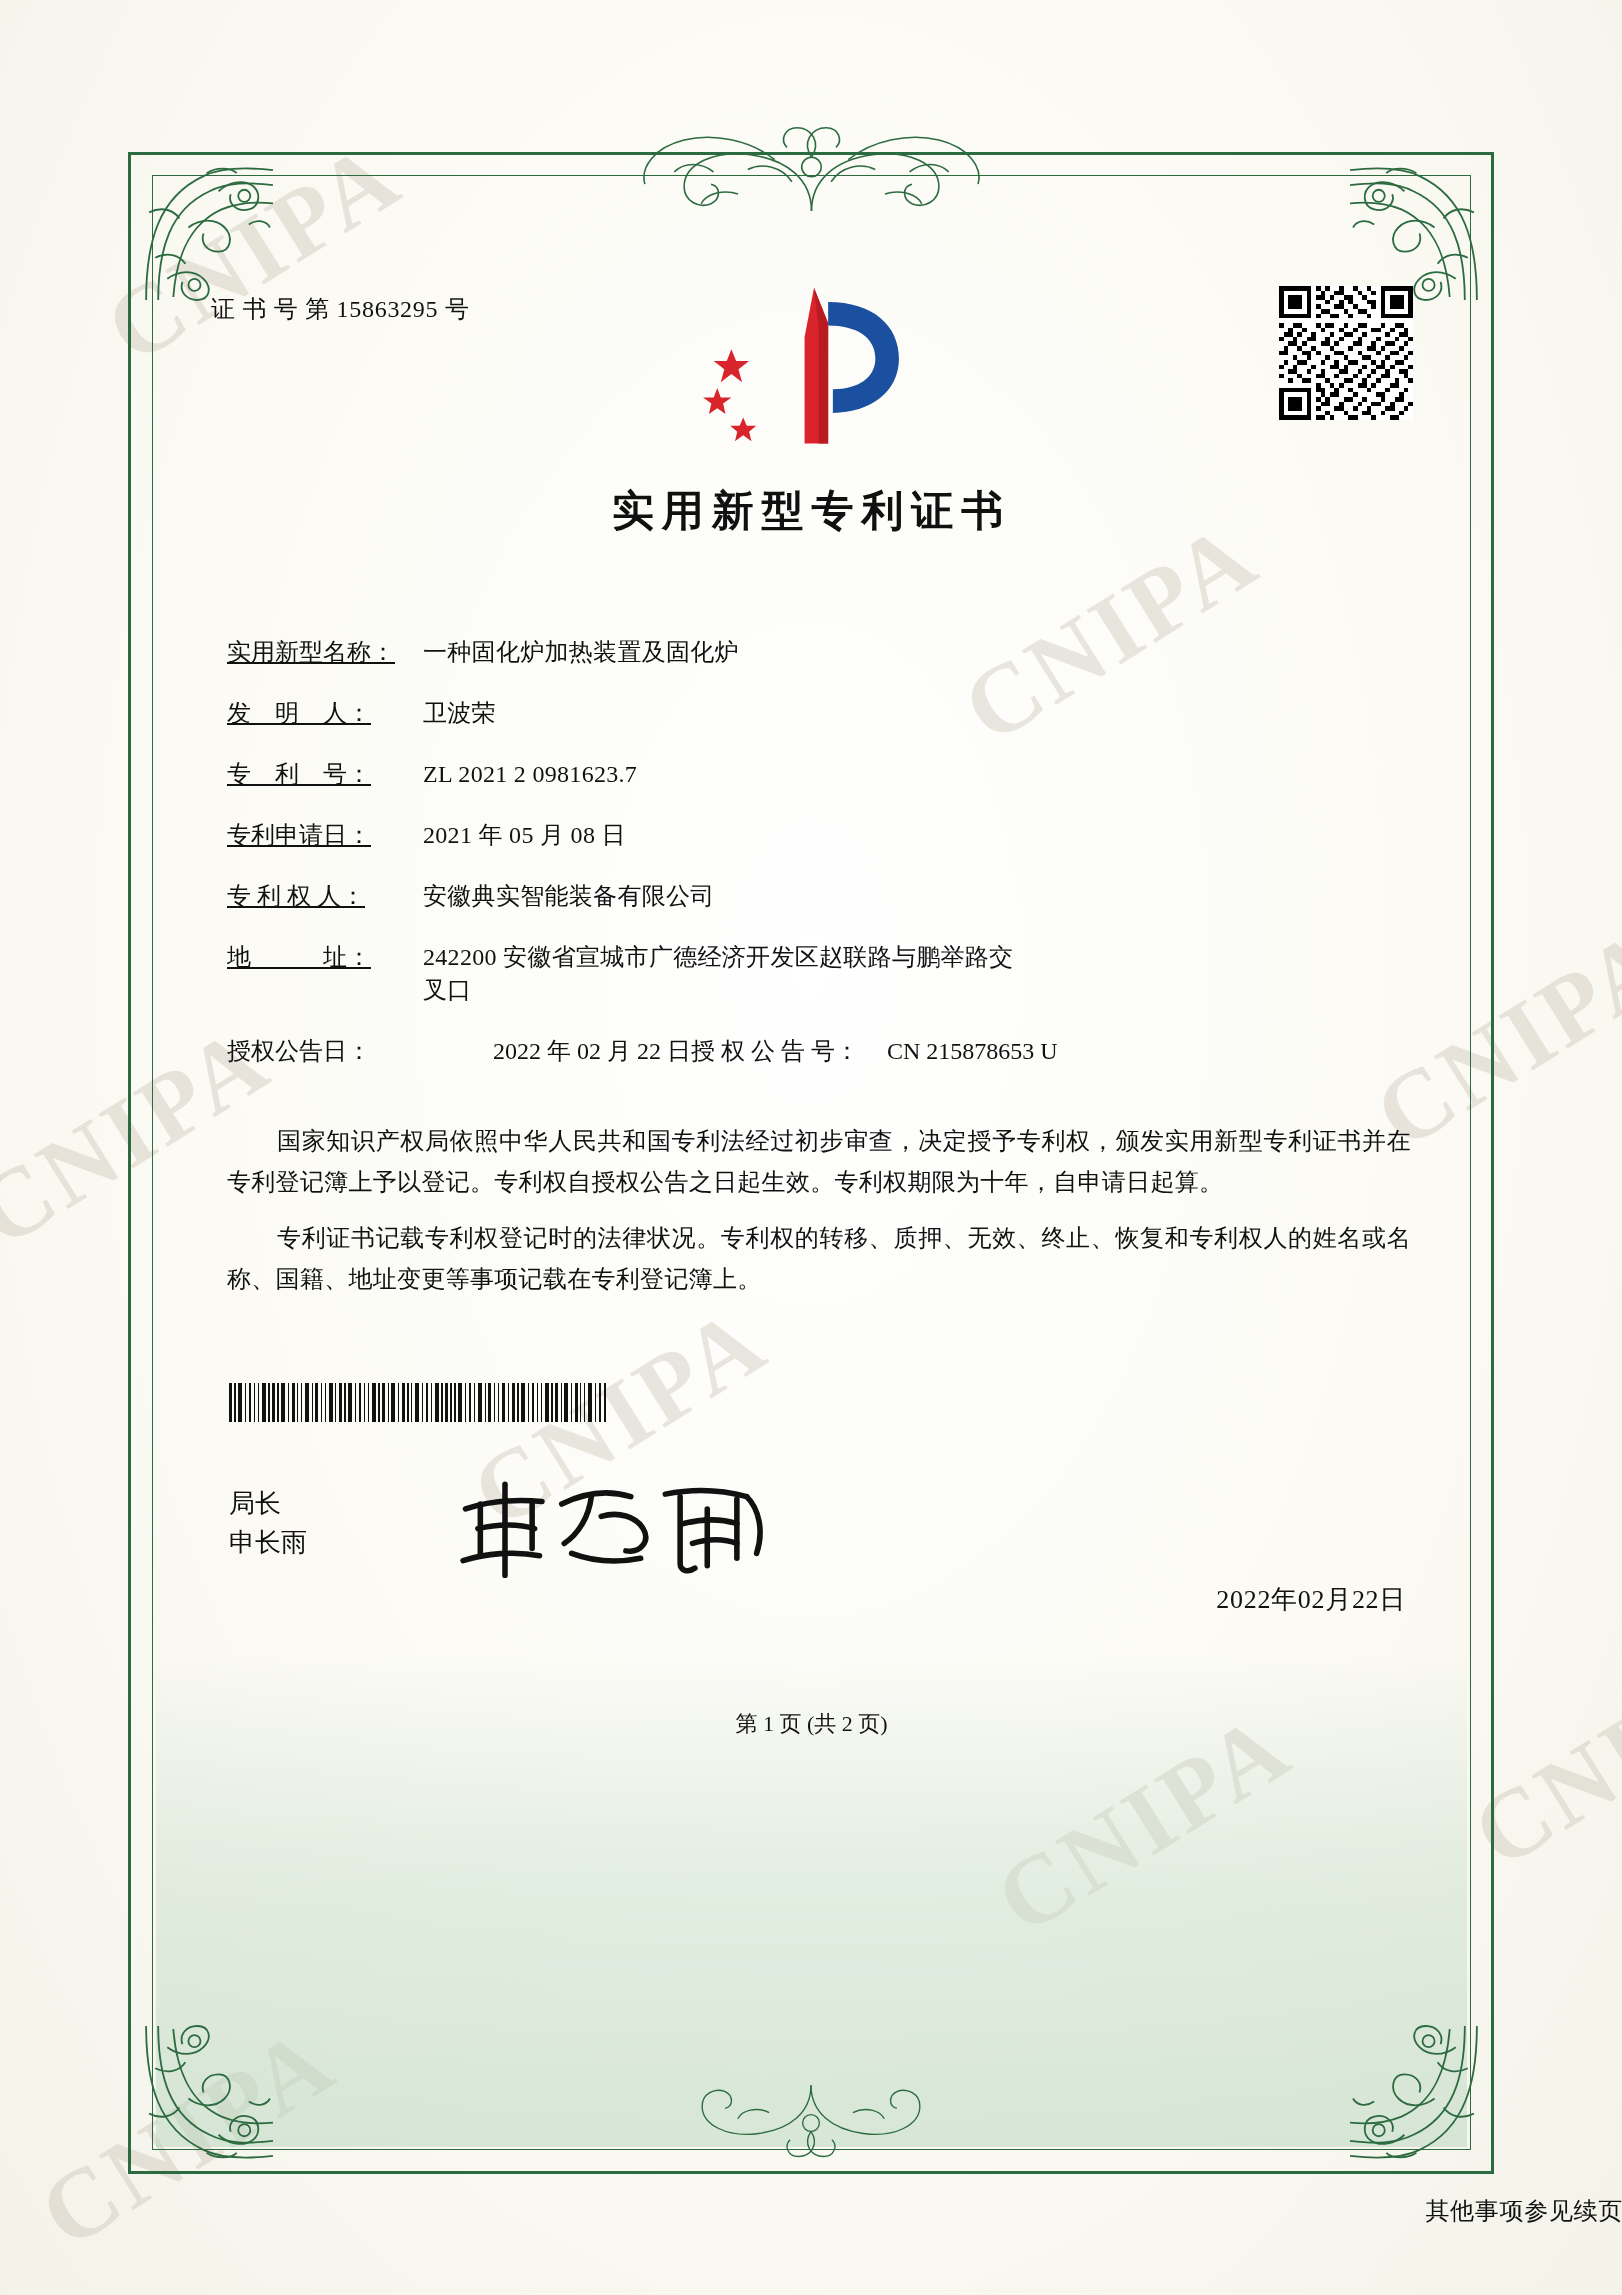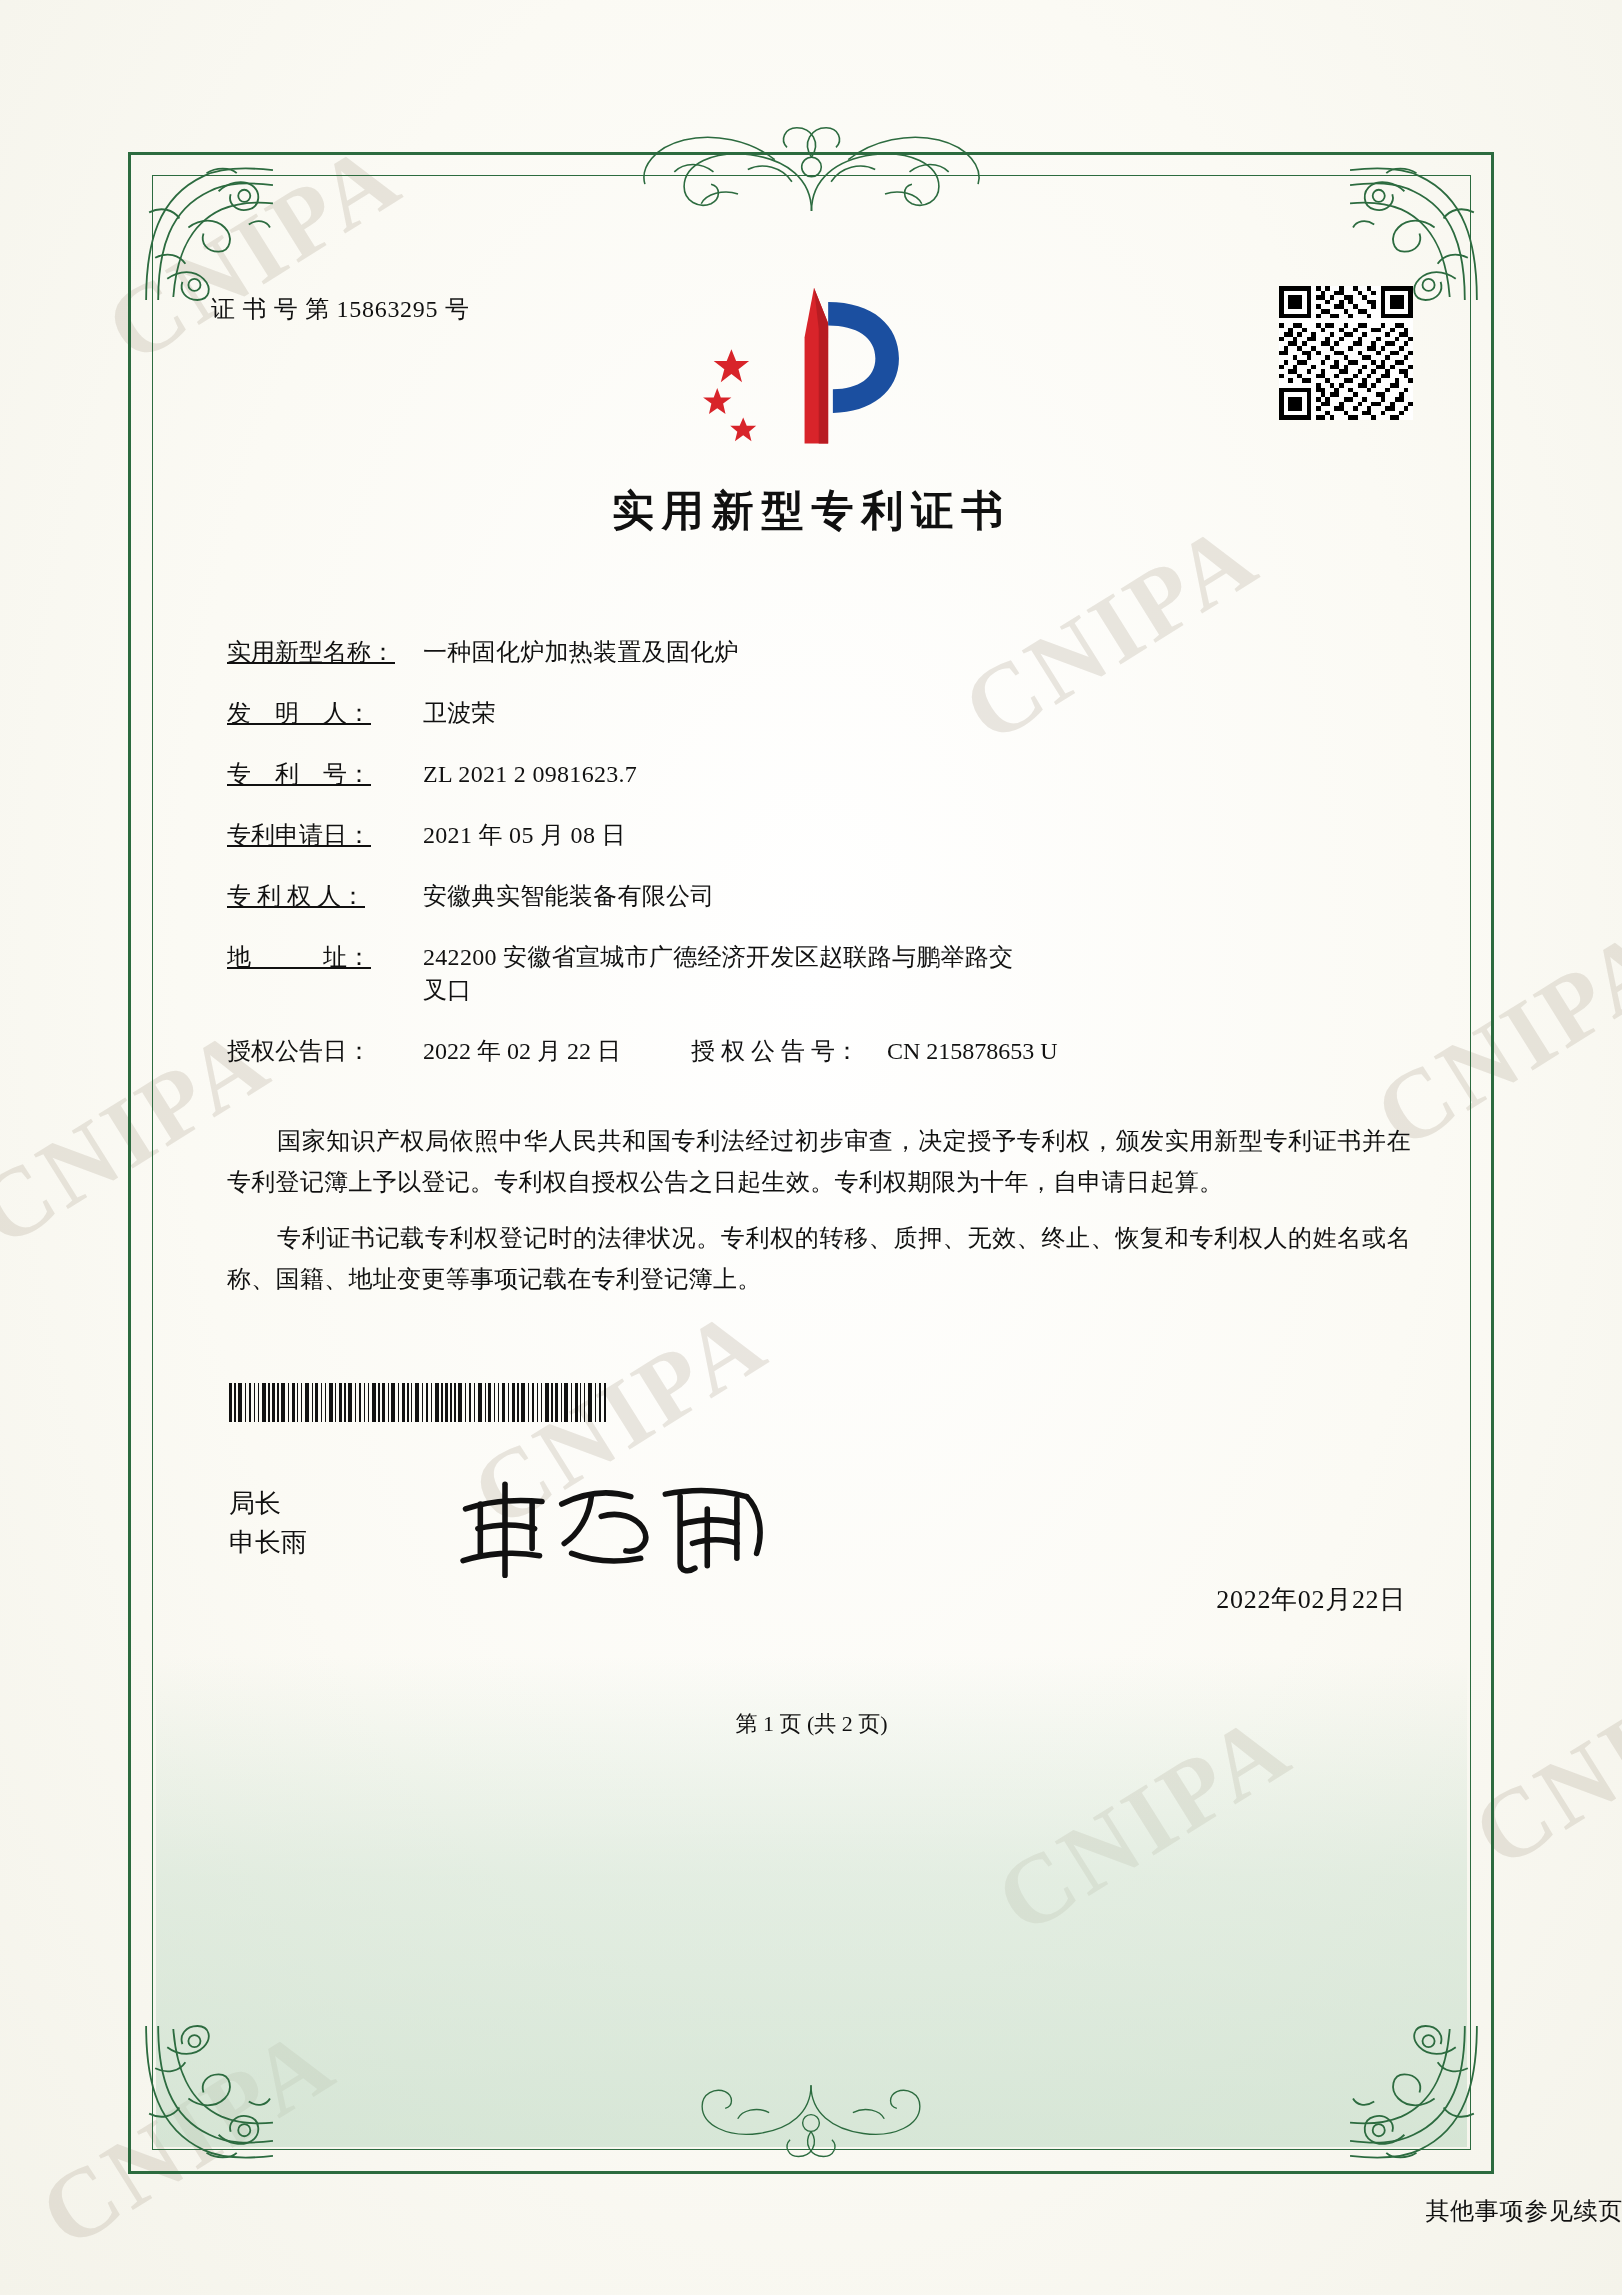--- a/index.html
+++ b/index.html
@@ -174,21 +174,21 @@
     display: block;
     margin-top: 9.2px;
   }
 
   .pub-row {
     display: flex;
     margin-bottom: 48px;
     font-size: 24px;
   }
   .pub-left-label { width: 196px; flex: 0 0 196px; white-space: pre; }
-  .pub-left-value { flex: 0 0 268px; }
+  .pub-left-value { flex: 0 0 268px; text-align: right; }
   .pub-right-label { flex: 0 0 196px; white-space: pre; }
   .pub-right-value { flex: 1; }
 
   .paragraphs {
     position: absolute;
     left: 75px;
     top: 946px;
     width: 1184px;
     font-size: 24px;
     line-height: 1.72;

